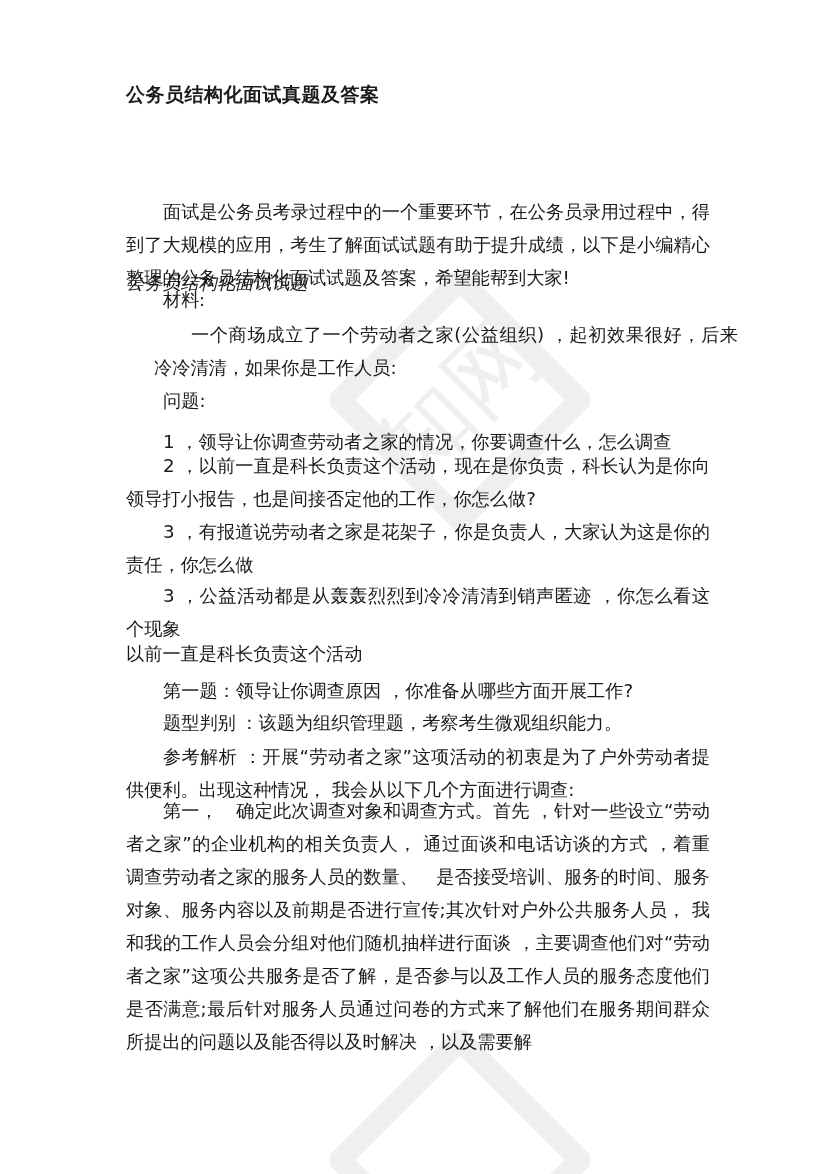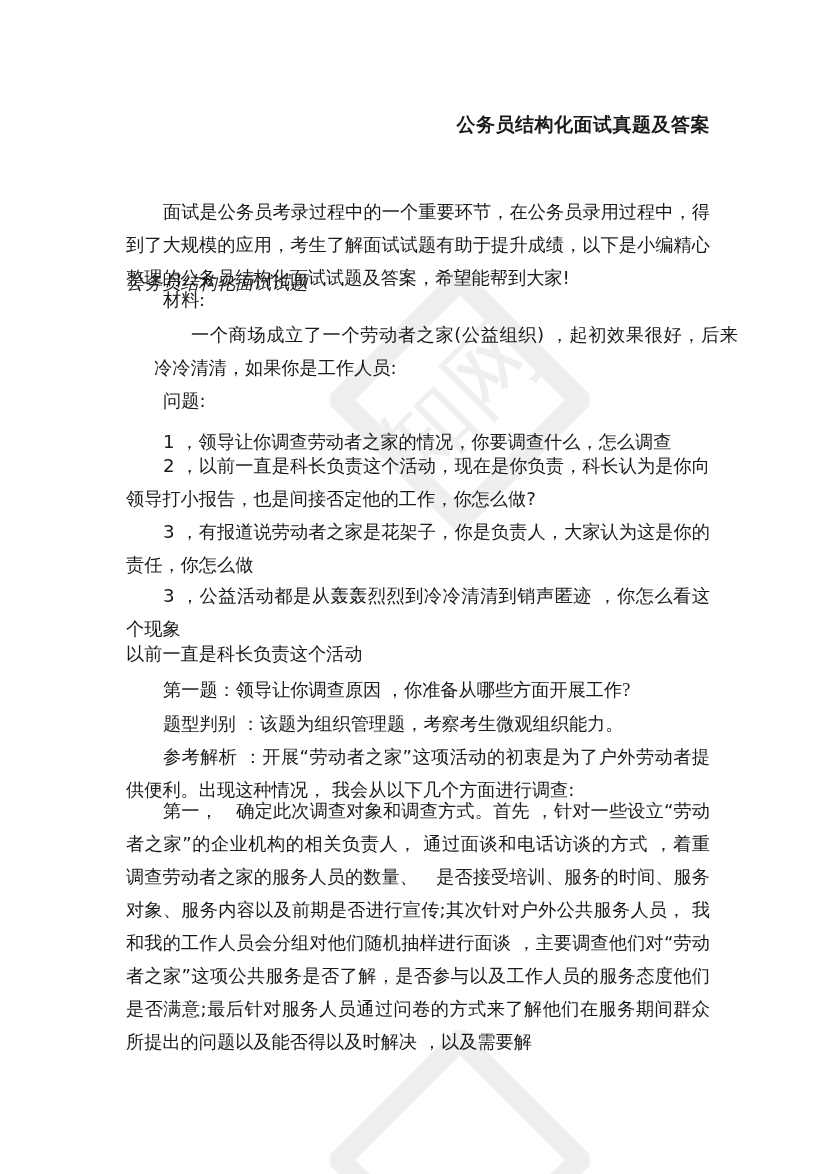--- a/index.html
+++ b/index.html
@@ -1,19 +1,19 @@
 <!DOCTYPE html>
 <html><head>
   <meta charset="utf-8">
   <style>
     html, body { margin: 0; padding: 0; background: #ffffff; }
     body { width: 830px; height: 1174px; position: relative; overflow: hidden;
            font-family: "DejaVu Sans", "Liberation Sans", sans-serif; color: #1a1a1a; }
     .page { position: absolute; left: 126px; top: 0; width: 584px; }
-    .title { position: absolute; top: 112px; left: 0; width: 584px; text-align: right;
+    .title { position: absolute; top: 82px; left: 0; width: 584px; text-align: left;
              font-size: 19px; font-weight: bold; letter-spacing: 0.5px; }
     .block { position: absolute; left: 0; width: 584px; font-size: 18.2px; line-height: 33px;
              text-align: justify; word-break: break-all; }
     .indent { text-indent: 37px; }
     .heading { font-size: 18.2px; line-height: 24px; }
     .wm { position: absolute; pointer-events: none; opacity: 0.06; }
     .wm svg { display: block; }
   </style>
 </head>
 <body>
@@ -41,17 +41,17 @@
   <div class="block indent" style="top:318px;margin-left:28px;">一个商场成立了一个劳动者之家(公益组织) ，起初效果很好，后来冷冷清清，如果你是工作人员:</div>
   <div class="block indent" style="top:384px;">问题:</div>
 
   <div class="block indent" style="top:416px;margin-top:9px;">1 ，领导让你调查劳动者之家的情况，你要调查什么，怎么调查</div>
   <div class="block indent" style="top:449px;">2 ，以前一直是科长负责这个活动，现在是你负责，科长认为是你向领导打小报告，也是间接否定他的工作，你怎么做?</div>
   <div class="block indent" style="top:515px;">3 ，有报道说劳动者之家是花架子，你是负责人，大家认为这是你的责任，你怎么做</div>
   <div class="block indent" style="top:579px;">3 ，公益活动都是从轰轰烈烈到冷冷清清到销声匿迹 ，你怎么看这个现象</div>
 
   <div class="block heading" style="top:642px;">以前一直是科长负责这个活动</div>
 
-  <div class="block indent" style="top:674px;font-family:Liberation Serif, serif;">第一题：领导让你调查原因 ，你准备从哪些方面开展工作?</div>
-  <div class="block indent" style="top:707px;">题型判别 ：该题为组织管理题，考察考生微观组织能力。</div>
+  <div class="block indent" style="top:674px;">第一题：领导让你调查原因 ，你准备从哪些方面开展工作?</div>
+  <div class="block indent" style="top:707px;font-family:Liberation Serif, serif;">题型判别 ：该题为组织管理题，考察考生微观组织能力。</div>
   <div class="block indent" style="top:740px;">参考解析 ：开展“劳动者之家”这项活动的初衷是为了户外劳动者提供便利。出现这种情况， 我会从以下几个方面进行调查:</div>
   <div class="block indent" style="top:766px;margin-top:28px;">第一，　确定此次调查对象和调查方式。首先 ，针对一些设立“劳动者之家”的企业机构的相关负责人， 通过面谈和电话访谈的方式 ，着重调查劳动者之家的服务人员的数量、　是否接受培训、服务的时间、服务对象、服务内容以及前期是否进行宣传;其次针对户外公共服务人员， 我和我的工作人员会分组对他们随机抽样进行面谈 ，主要调查他们对“劳动者之家”这项公共服务是否了解，是否参与以及工作人员的服务态度他们是否满意;最后针对服务人员通过问卷的方式来了解他们在服务期间群众所提出的问题以及能否得以及时解决 ，以及需要解</div>
 </div>
 
 </body></html>

